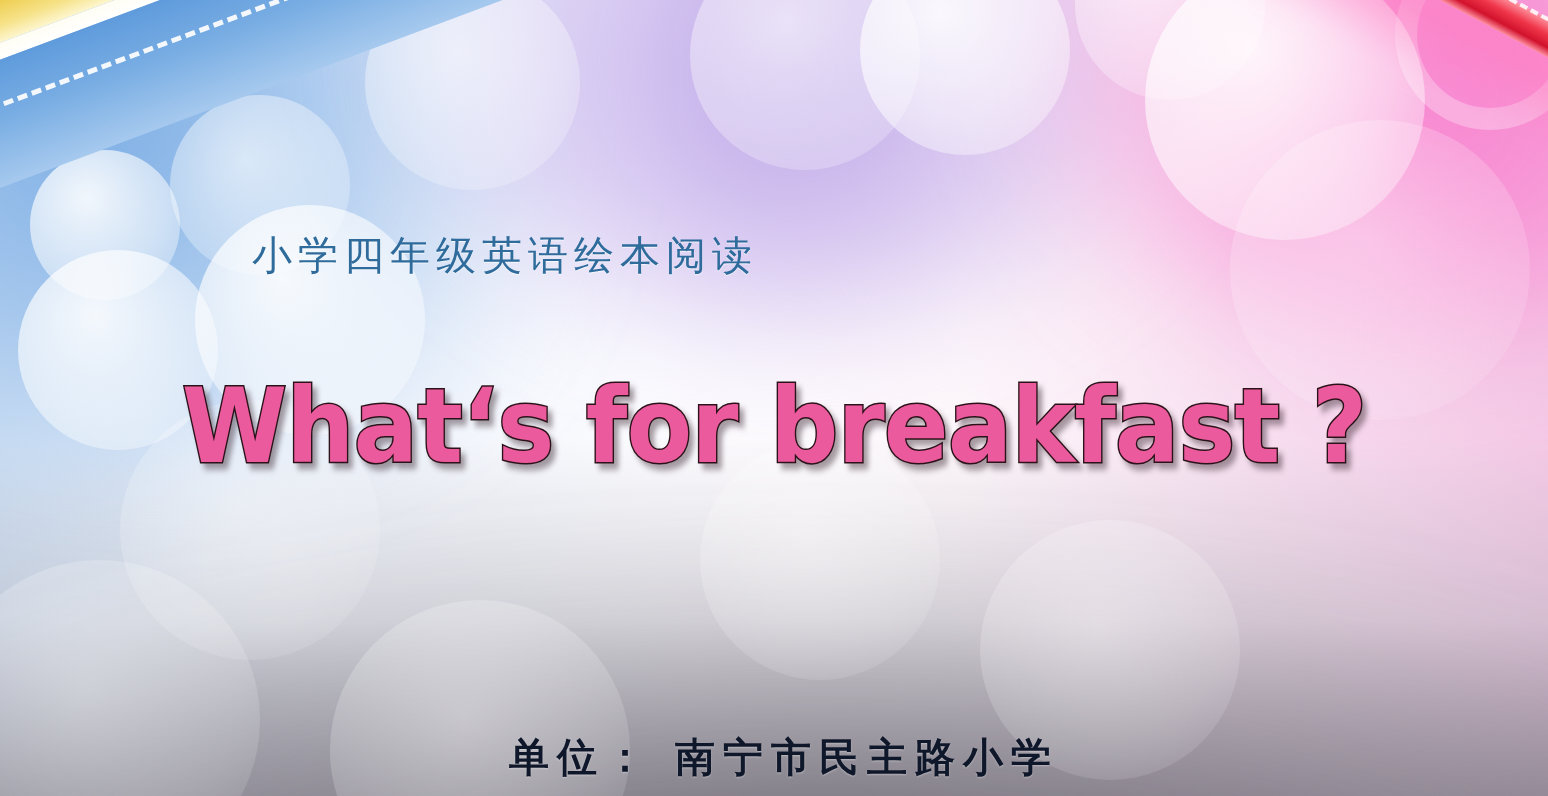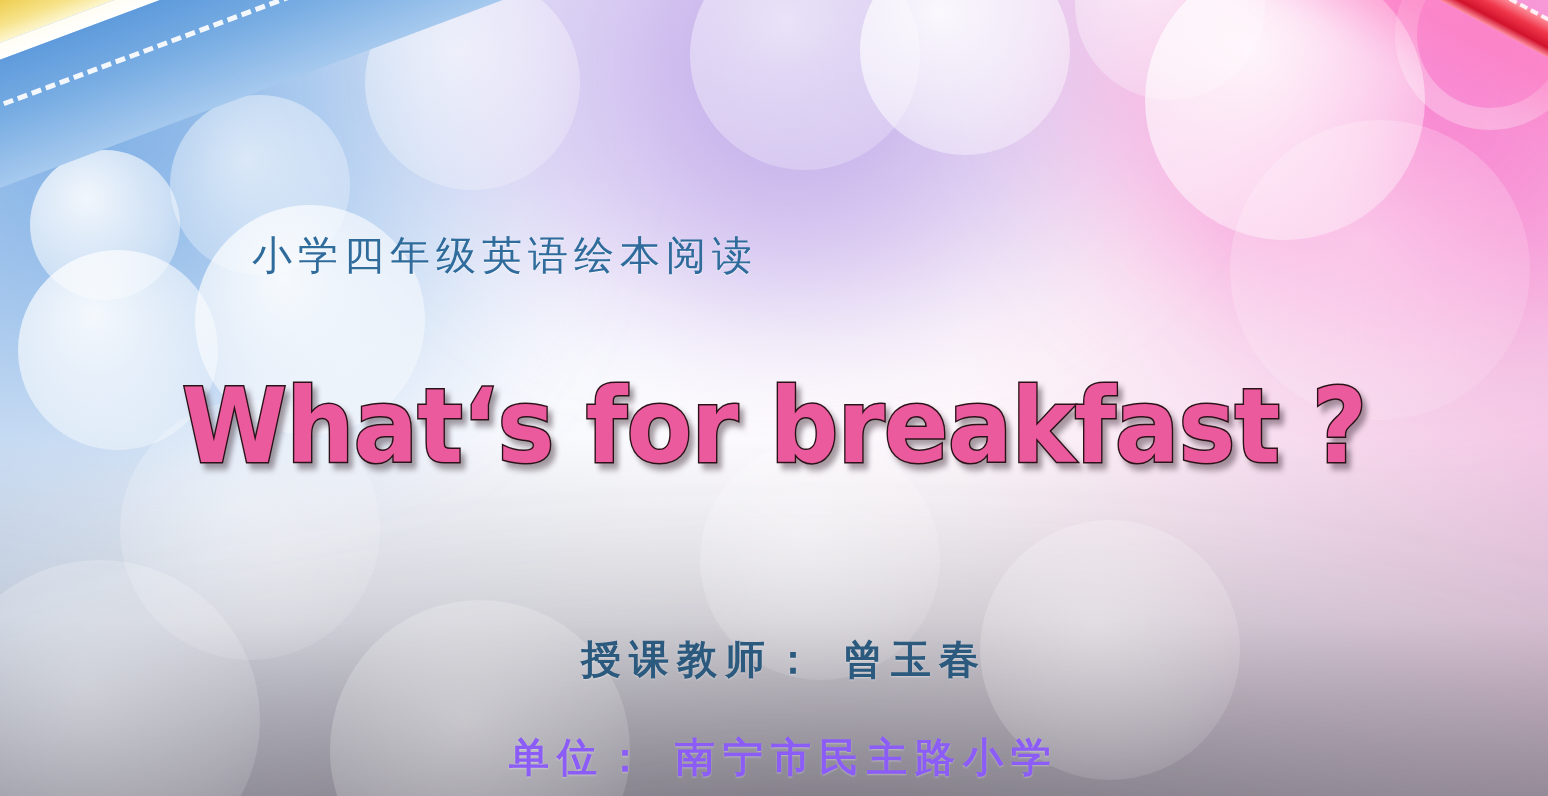--- a/index.html
+++ b/index.html
@@ -164,21 +164,21 @@
     top: 632px;
     font-size: 40px;
     letter-spacing: 8px;
     padding-left: 20px;
   }
   .byline-school {
     top: 730px;
     font-size: 40px;
     letter-spacing: 8px;
     padding-left: 20px;
-    color: #8b5cf6;
+    color: #0f172a;
     text-align: center;
   }
 </style>
 </head>
 <body>
 
 <div id="slide">
 
   <div class="bg-layer bg-base"></div>
 
@@ -220,17 +220,16 @@
   <div class="ribbon-red-wrap">
     <div class="band-pinkglow"></div>
     <div class="band-red"></div>
     <div class="band-red-dash"></div>
   </div>
 
   <div class="subtitle-top">小学四年级英语绘本阅读</div>
 
   <div class="main-title">What‘s for breakfast ?</div>
 
-  <div class="byline byline-teacher">授课教师： 曾玉春</div>
 
   <div class="byline byline-school">单位： 南宁市民主路小学</div>
 
 </div>
 
 </body></html>

